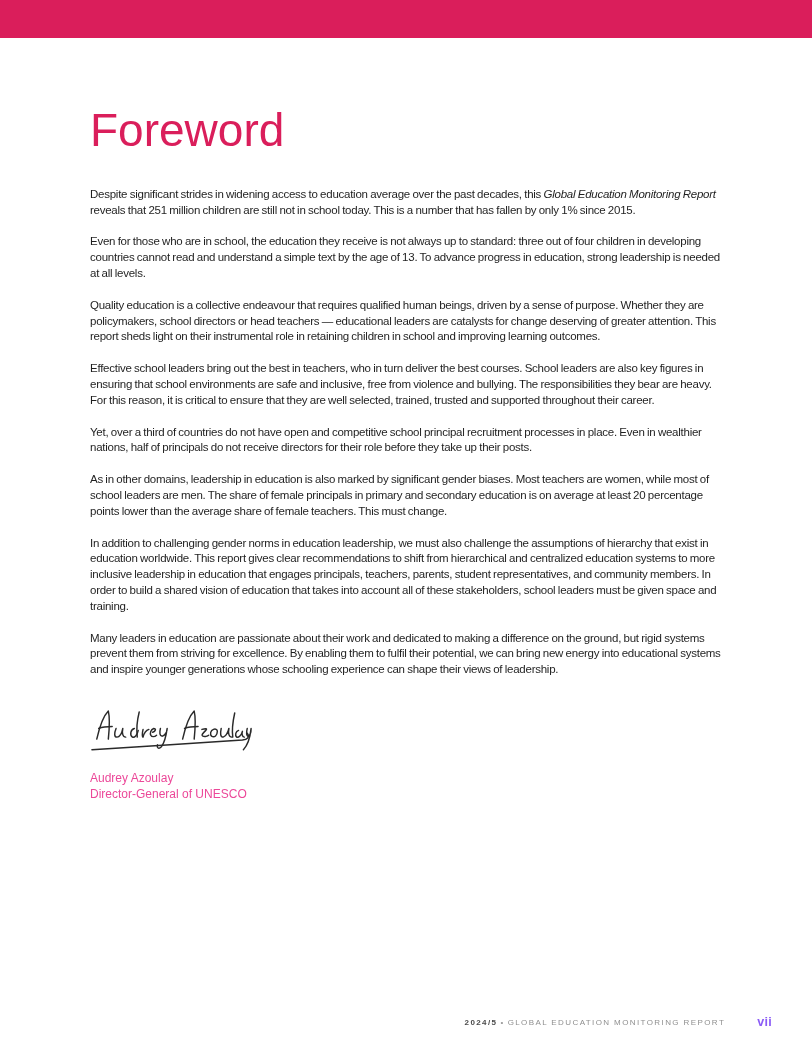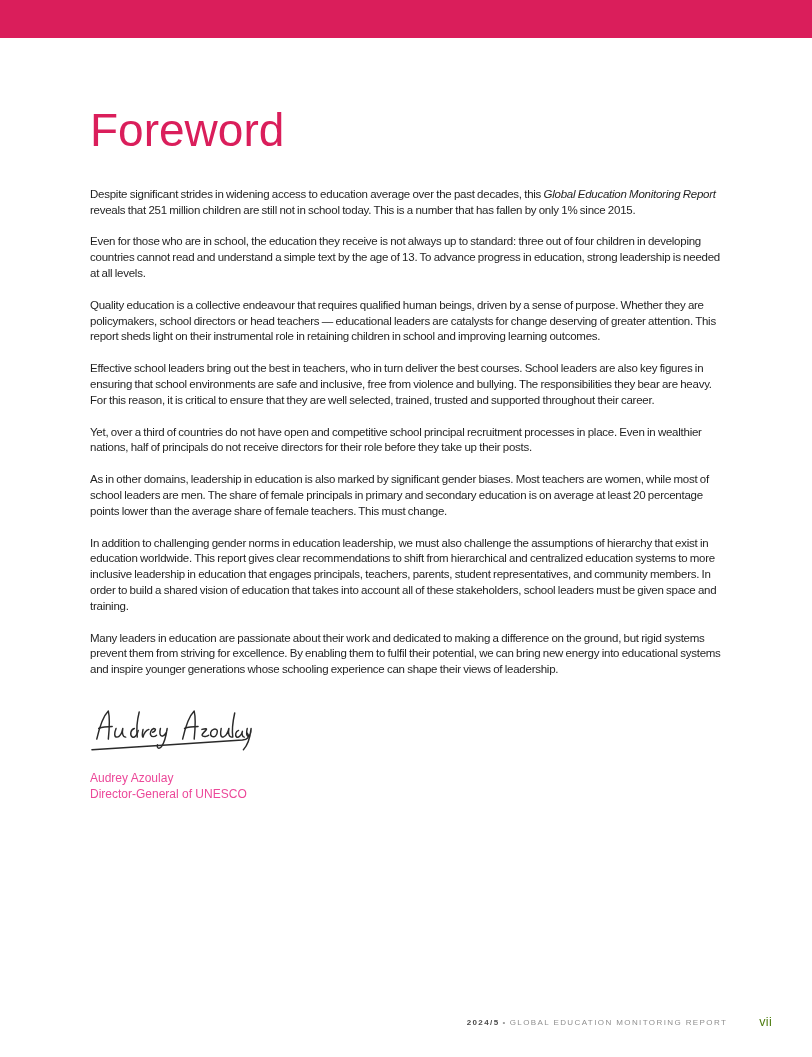--- a/index.html
+++ b/index.html
@@ -73,22 +73,22 @@
     .footer-edition {
       font-weight: bold;
       color: #4a4a4a;
     }
     .footer-sep {
       color: #9a9a9a;
       margin: 0 3px;
     }
     .page-number {
       font-size: 12.5px;
-      font-weight: normal;
-      color: #4d7c0f;
+      font-weight: bold;
+      color: #8b5cf6;
       letter-spacing: 0.3px;
     }
   </style>
 </head>
 <body>
 
 <div class="page">
 
   <div class="topbar"></div>
 

